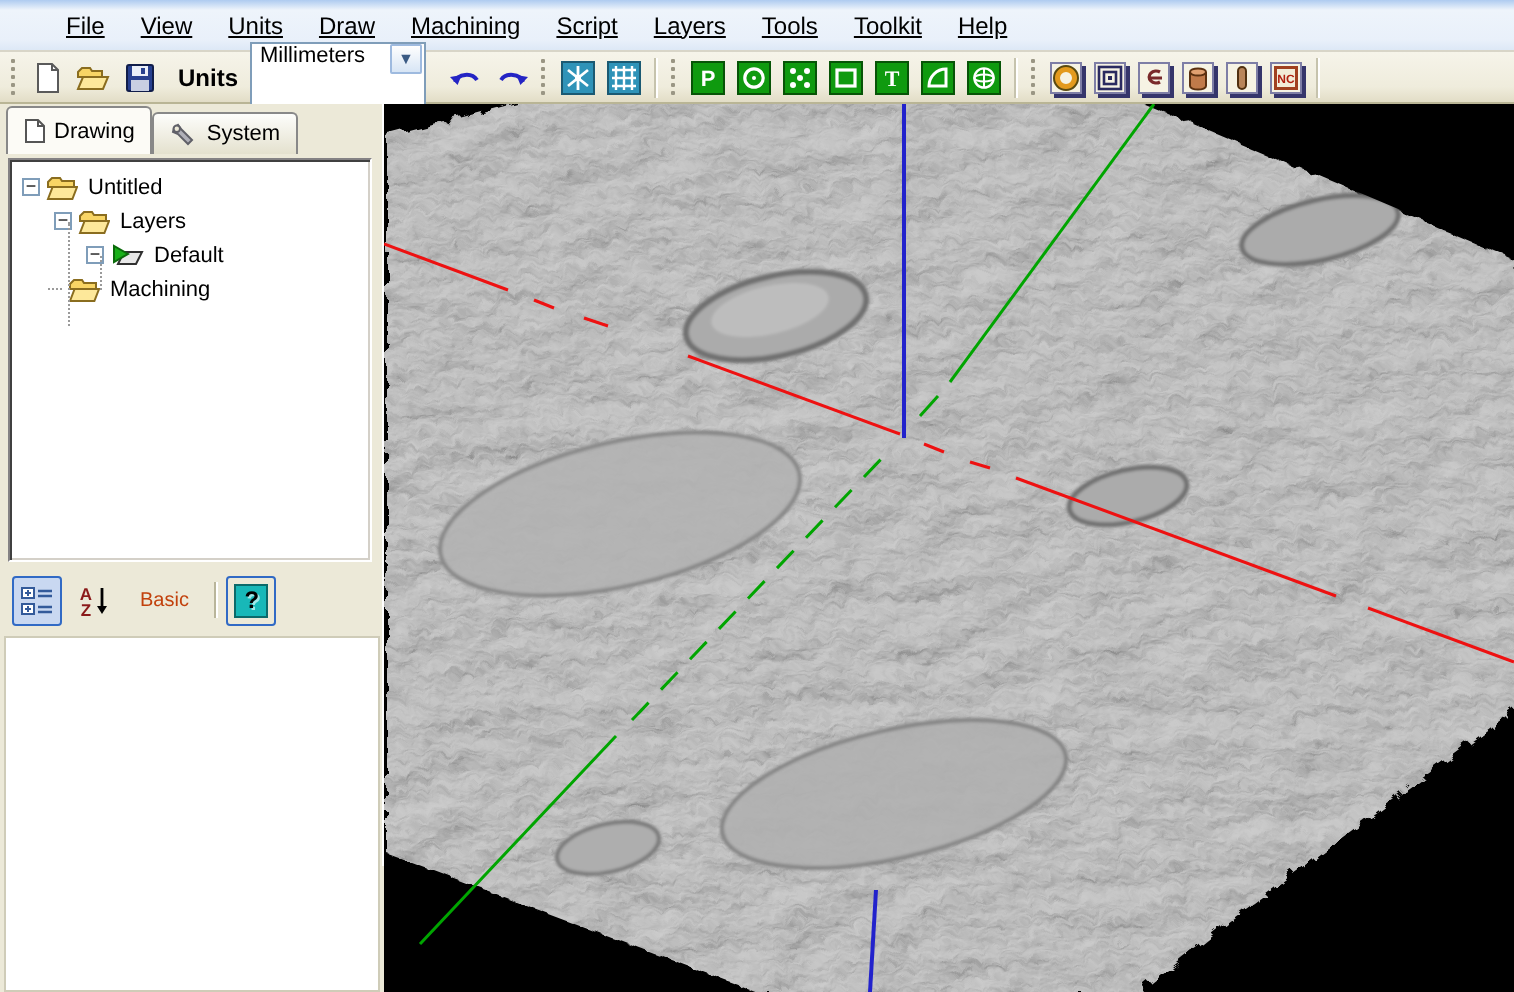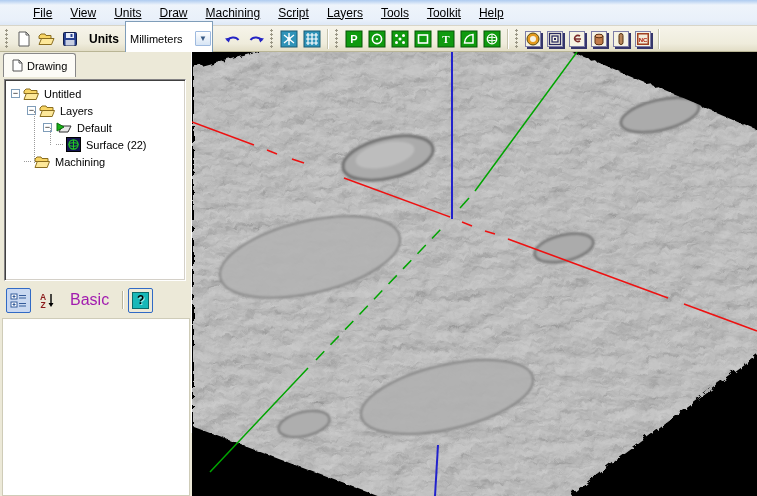--- a/index.html
+++ b/index.html
@@ -15,21 +15,21 @@
   .toolbar { height:26px; background:linear-gradient(#f6f4ea, #efecdc 70%, #e2ddc6);
     display:flex; align-items:center; padding:0 2px; border-bottom:1px solid #b9b595; }
   .grip { width:4px; height:20px; margin:0 3px;
     background-image:radial-gradient(circle at 1.5px 1.5px, #9a9684 1px, transparent 1.2px);
     background-size:4px 4px; }
   .sep { width:1px; height:20px; background:#c6c3ad; box-shadow:1px 0 0 #ffffff; margin:0 4px; }
   .tbtn { width:23px; height:22px; display:flex; align-items:center; justify-content:center;
     border:1px solid transparent; border-radius:2px; }
   .units-label { font-weight:bold; font-size:12px; margin:0 6px 0 8px;text-align:right; }
   .combo { width:88px; height:36px; background:#fff; border:1px solid #7f9db9; display:flex;
-    align-items:center; font-size:11px; }
+    font-size:11px; }
   .combo .val { flex:1; padding-left:4px; }
   .combo .drop { width:16px; height:15px; margin-right:1px; background:linear-gradient(#fefefe,#d7e5f5);
     border:1px solid #9ebadf; border-radius:1px; font-size:8px; color:#3a5a84; display:flex;
     align-items:center; justify-content:center; }
   .mbtn { width:22px; height:22px; display:flex; align-items:center; justify-content:center; }
   .micon { width:16px; height:16px; background:#f6f3e4; border:1px solid #7e7ea6;
     box-shadow:2px 2px 0 #35356b; display:flex; align-items:center; justify-content:center; }
 
   
   .sidepanel { position:absolute; top:52px; left:0; width:192px; height:381px; background:#ece9d8;
@@ -54,21 +54,21 @@
   
   .propbar { position:absolute; left:2px; top:232px; width:188px; height:32px; display:flex;
     align-items:center; gap:3px; padding-left:4px; }
   .pbtn { width:25px; height:25px; display:flex; align-items:center; justify-content:center;
     border:1px solid transparent; border-radius:2px; }
   .pbtn.selected { border-color:#316ac5; background:#c9d8f1; }
   .pbtn.framed { border-color:#316ac5; }
   .qface { width:17px; height:17px; background:#18b8b8; border:1px solid #0b6a6a; color:#000;
     font-weight:bold; font-size:12px; display:flex; align-items:center; justify-content:center;
     text-shadow:1px 1px 0 #9fe8e8; }
-  .mode-label { font-size:16px; color:#a21caf; margin:0 8px; }
+  .mode-label { font-size:10px; color:#c2410c; margin:0 8px; }
   .psep { width:1px; height:18px; background:#b9b59a; box-shadow:1px 0 0 #fff; margin:0 2px; }
   .propgrid { position:absolute; left:2px; top:266px; width:188px; height:178px; background:#fff;
     border:1px solid #cfccb8; }
 
   
   .viewport { position:absolute; left:192px; top:52px; width:565px; height:444px; background:#000; }
   .viewport svg { display:block; }
 </style>
 </head>
 <body>
@@ -256,20 +256,27 @@
 
 <div class="sidepanel">
   <div class="tabstrip">
     <div class="tab active">
       <svg width="11" height="13">
         <path d="M1 1 h6 l3 3 v8 h-9 z" fill="#fff" stroke="#555"></path>
           <path d="M7 1 v3 h3" fill="none" stroke="#555"></path>
       </svg>
       <span>Drawing</span>
     </div>
+    <div class="tab">
+      <svg width="14" height="13">
+        <path d="M2 3 l2 -1.5 l2 2.5 l5 5 l-2 2 l-5 -5 l-2.5 -1 z" fill="#b0b0b8" stroke="#606068"></path>
+        <circle cx="3.4" cy="3.4" r="1.6" fill="#ece9d8" stroke="#606068"></circle>
+      </svg>
+      <span>System</span>
+    </div>
   </div>
 
   <div class="treebox">
     <div class="tree">
       <div class="vline" style="left:29px; top:31px; height:52px;"></div>
       <div class="vline" style="left:45px; top:48px; height:17px;"></div>
 
       <div class="trow" style="--ind:0">
         <span class="expander">−</span>
         <svg width="16" height="14">
@@ -290,30 +297,20 @@
 
       <div class="trow" style="--ind:2">
         <span class="expander">−</span>
         <svg width="17" height="14">
           <path d="M4 11 l3 -6 h9 l-3 6 z" fill="#e8e8e8" stroke="#303030"></path>
           <path d="M2 10 l0 -8 l7 4 z" fill="#18b018" stroke="#0a6a0a"></path>
         </svg>
         <span class="tlabel">Default</span>
       </div>
 
-      <div class="trow" style="--ind:3">
-        <span class="hstub"></span>
-        <svg width="15" height="15">
-          <rect x="0.5" y="0.5" width="14" height="14" fill="#141450" stroke="#000"></rect>
-          <circle cx="7.5" cy="7.5" r="4.6" fill="none" stroke="#22cc22" stroke-width="1.2"></circle>
-          <ellipse cx="7.5" cy="7.5" rx="4.6" ry="1.8" fill="none" stroke="#22cc22" stroke-width="1"></ellipse>
-          <path d="M7.5 2.9 V12.1" stroke="#22cc22" stroke-width="1"></path>
-        </svg>
-        <span class="tlabel">Surface (22)</span>
-      </div>
 
       <div class="trow" style="--ind:1">
         <span class="hstub"></span>
         <svg width="16" height="14">
           <path d="M1 4 l2 -2 h4 l1 1.5 h6 v3 h-13 z" fill="#f8d565" stroke="#8a6d1f"></path>
           <path d="M1 12.5 l2.3 -6 h12.2 l-2.3 6 z" fill="#fde89a" stroke="#8a6d1f"></path>
         </svg>
         <span class="tlabel">Machining</span>
       </div>
     </div>

